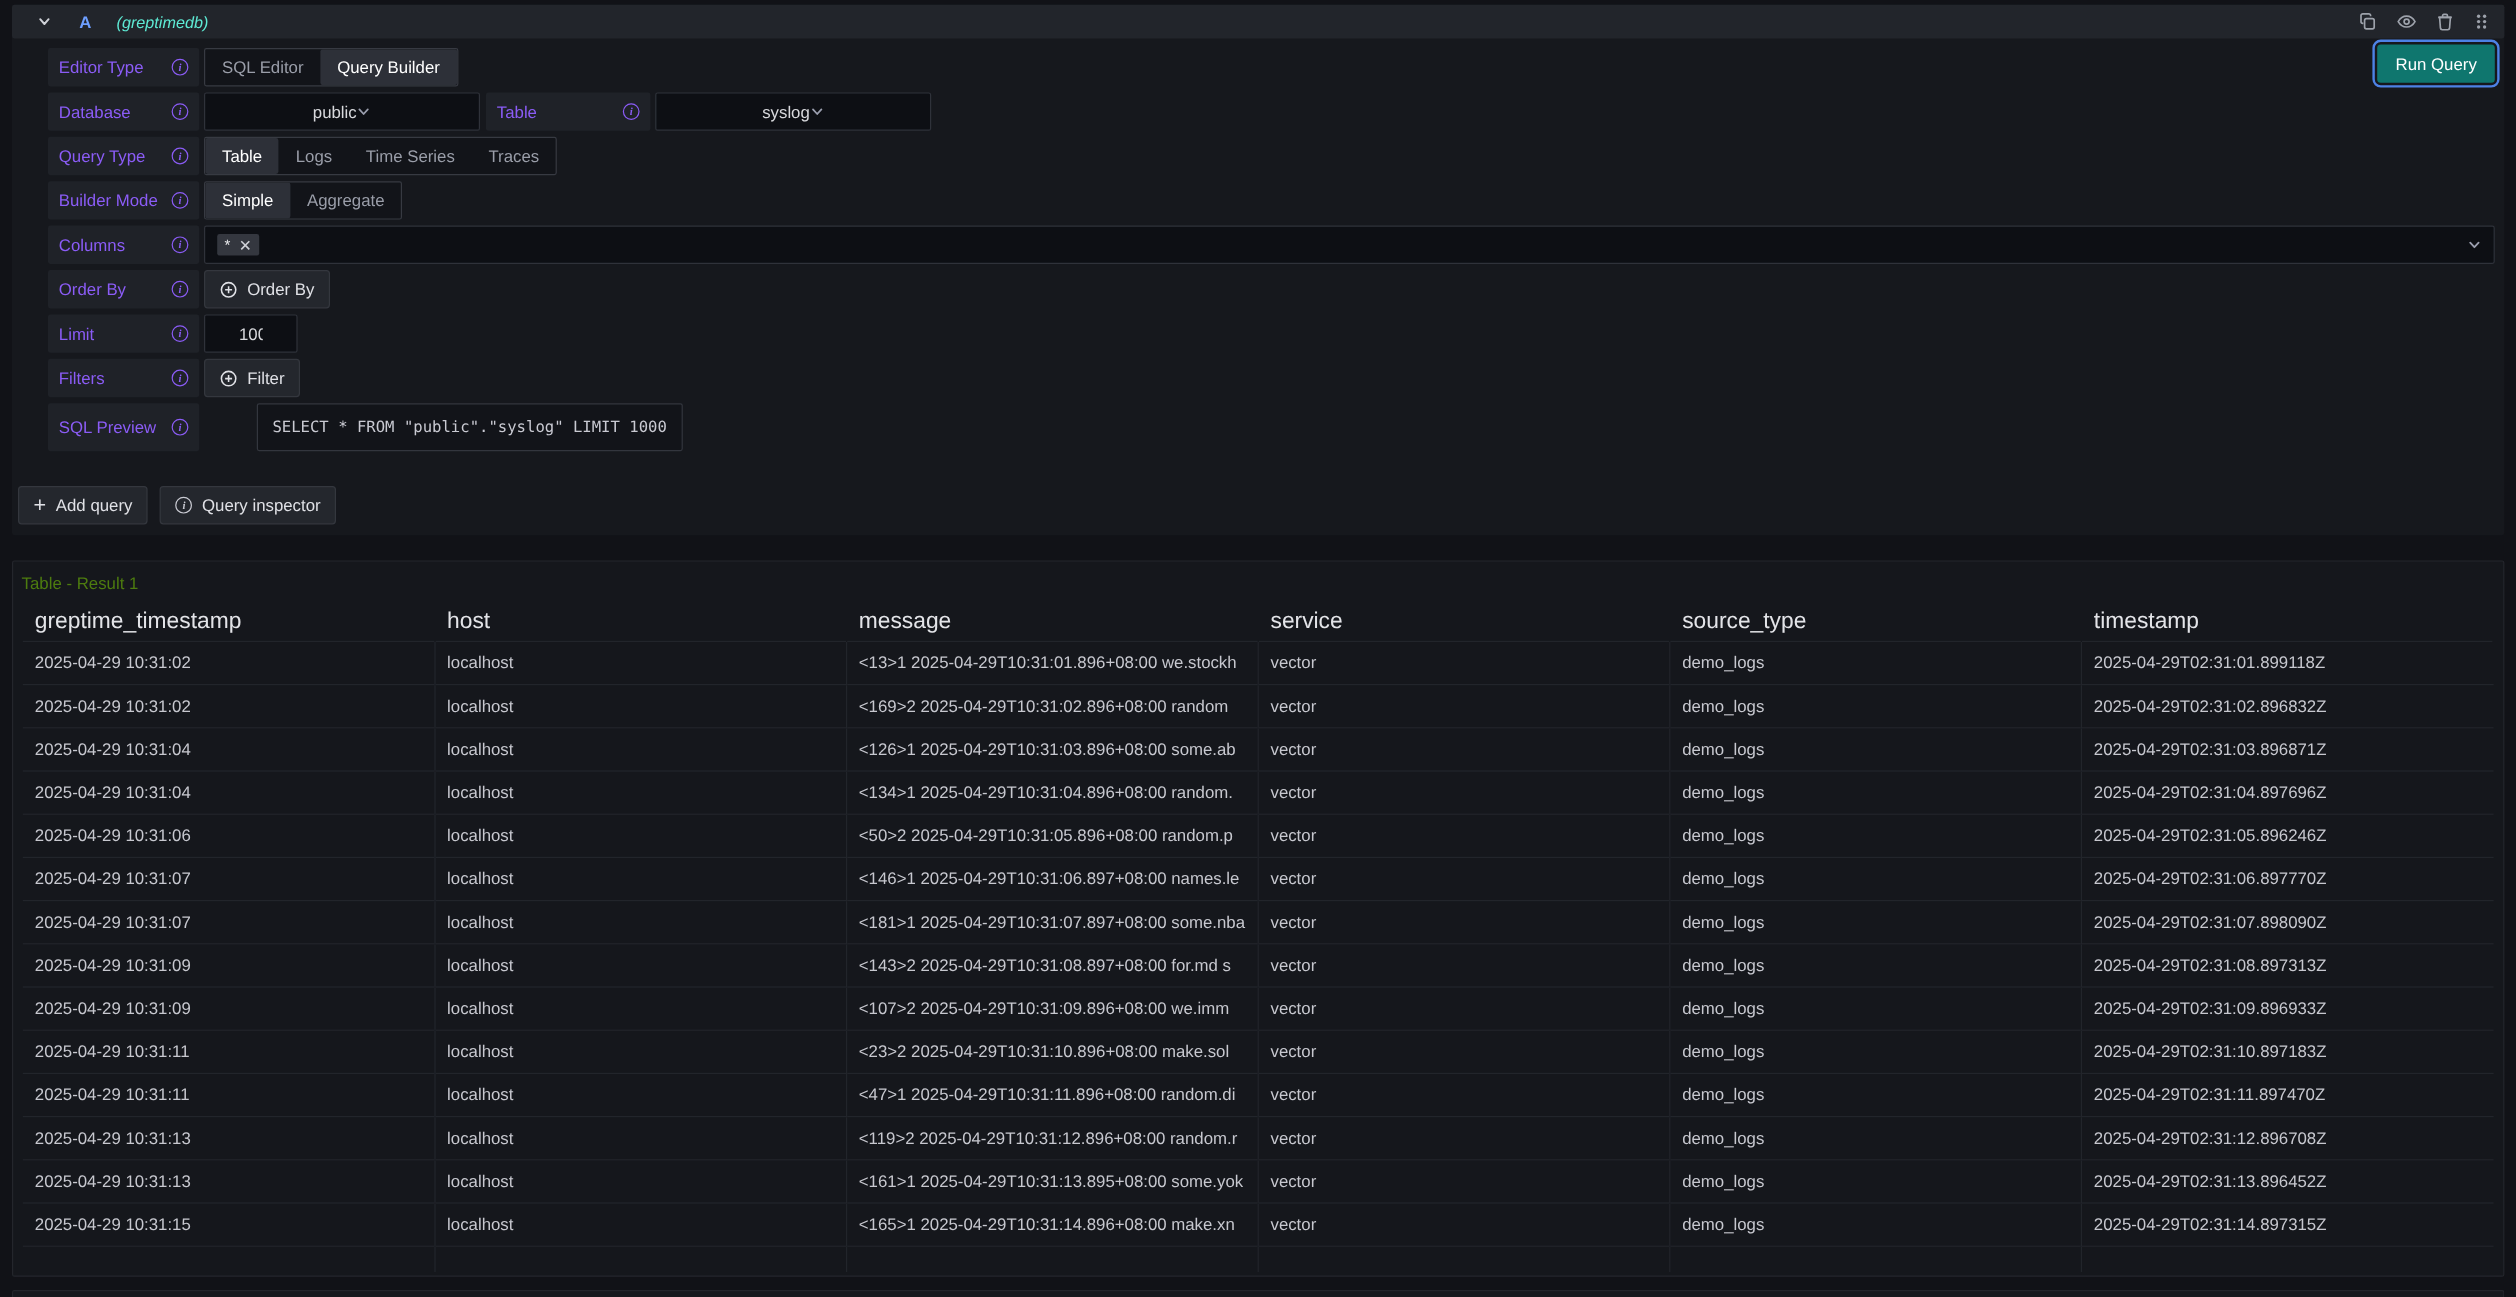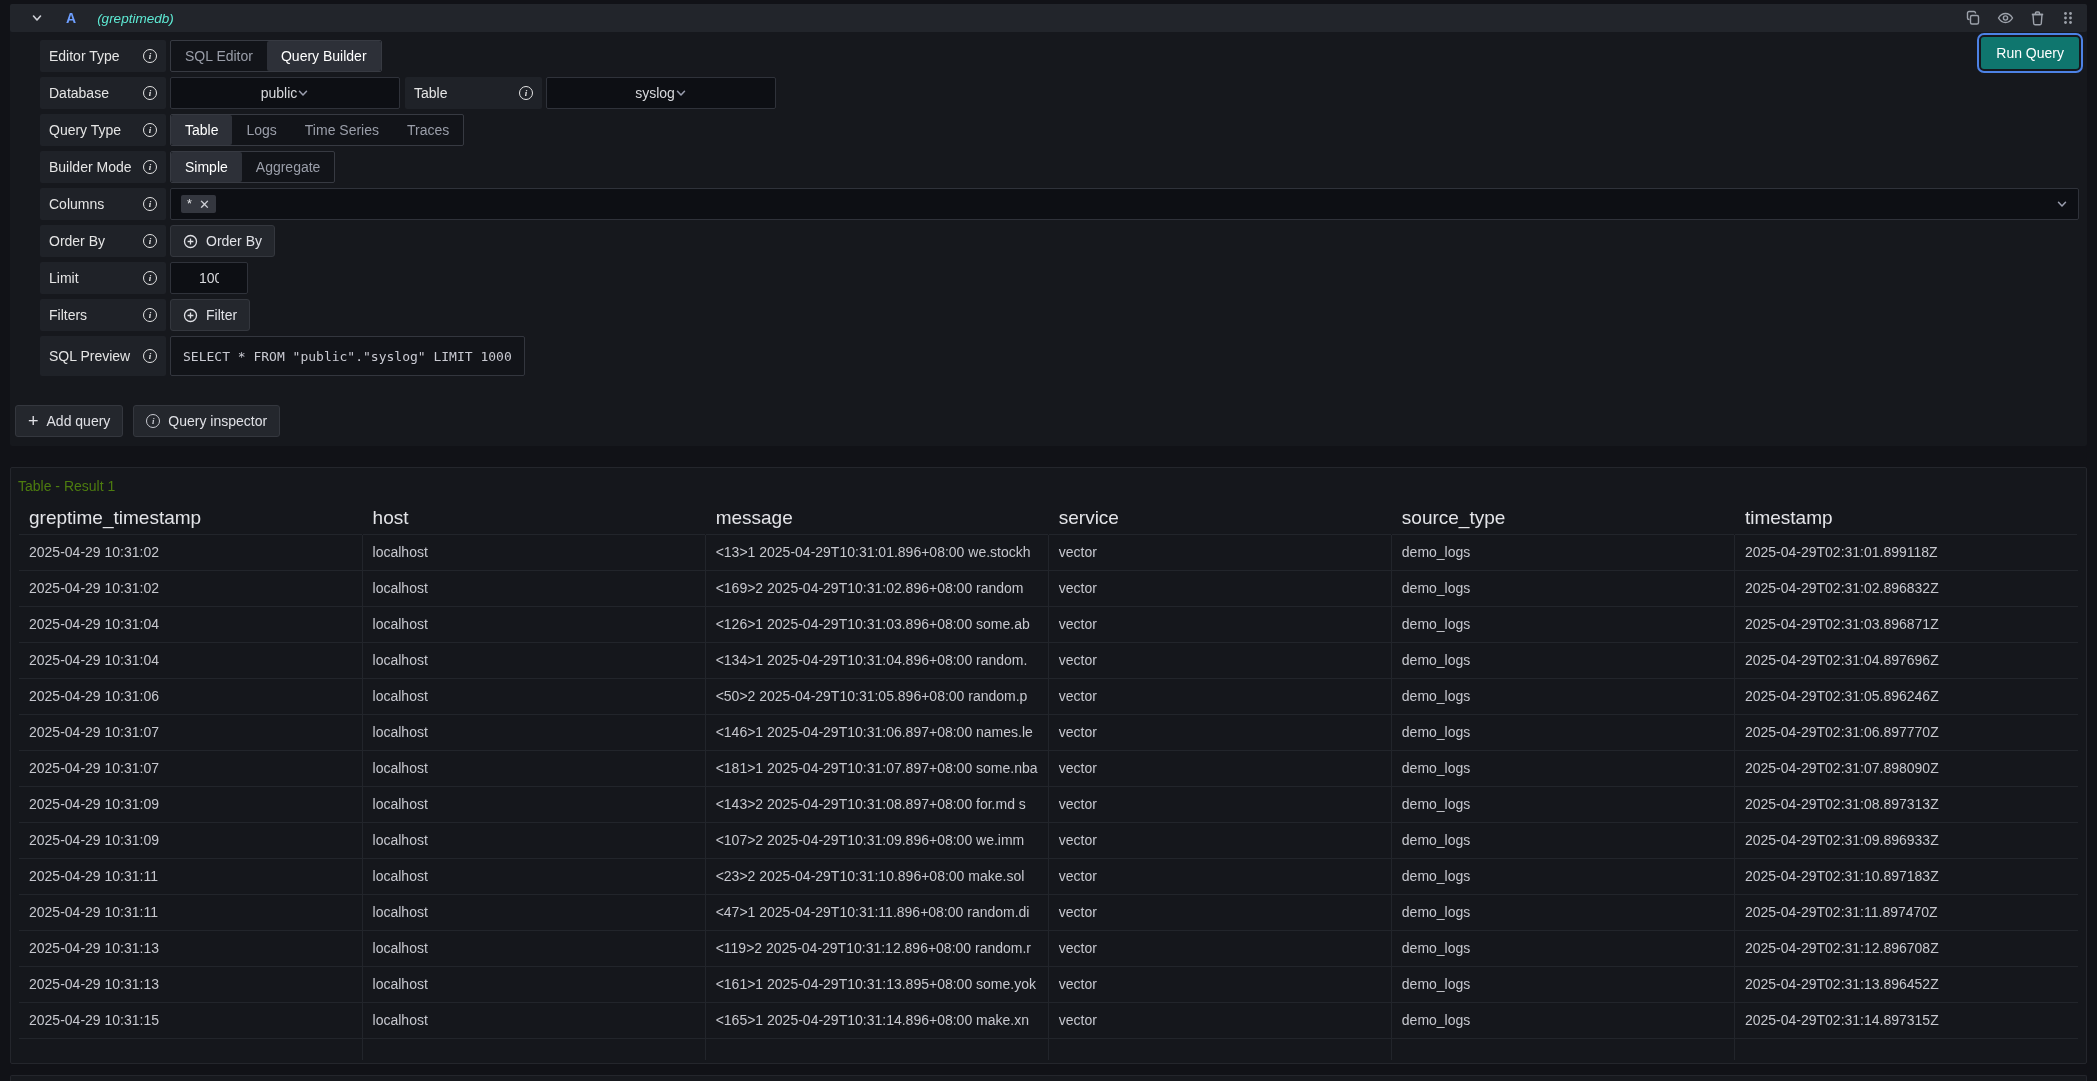--- a/index.html
+++ b/index.html
@@ -31,25 +31,25 @@
 
   .run-btn {
     position:absolute; top:5px; right:8px; height:32px; padding:0 15px;
     background:#0f766e; color:#fff; font-weight:500; font-size:14px;
     border:none; border-radius:3px; cursor:pointer;
     outline:2px solid #4d82e5; outline-offset:2px;
     font-family:inherit;
   }
 
   .frow { display:flex; align-items:stretch; margin-bottom:5px; height:32px; }
-  .frow.tall { height:40px; }
+  .frow.tall { height:40px;gap:44px; }
   .flabel {
     width:126px; background:#1f2228; border-radius:2px;
     display:flex; align-items:center; justify-content:space-between;
-    padding:0 9px; color:#e5e5e5; font-weight:500; flex:none;
+    padding:0 9px; color:#8b5cf6; font-weight:500; flex:none;
     margin-right:4px;
   }
   .flabel.second { width:137px; margin-left:5px; }
   .info {
     width:14px; height:14px; border:1.4px solid currentColor; border-radius:50%;
     display:inline-flex; align-items:center; justify-content:center;
     font-size:9px; font-style:italic; font-family:"Liberation Serif",serif;
     font-weight:700; flex:none; cursor:pointer;
   }
   .btn-group {

